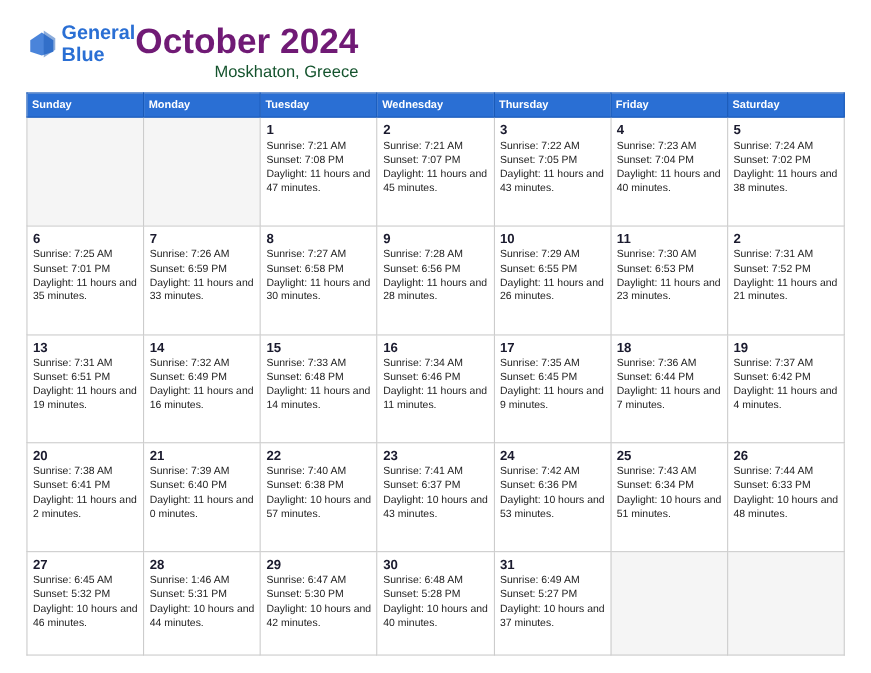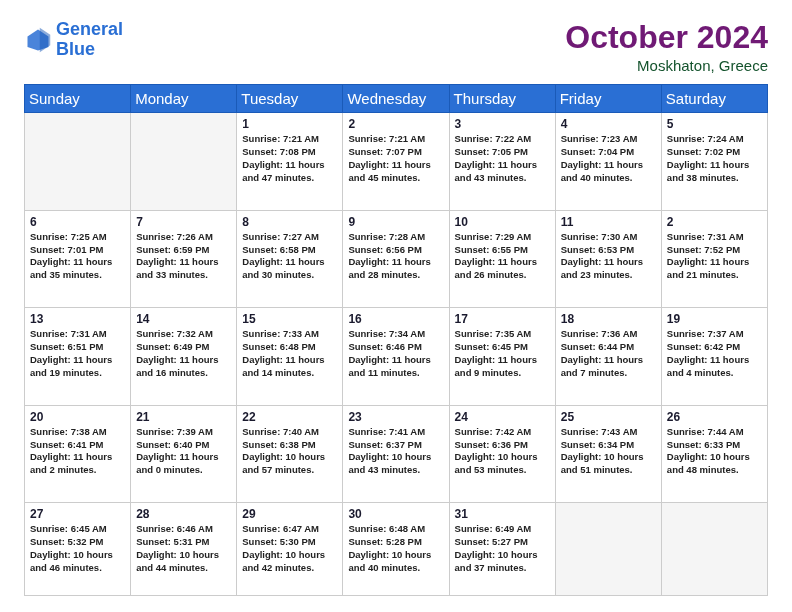--- a/index.html
+++ b/index.html
@@ -12,21 +12,20 @@
     }
     .page {
       width: 792px;
       height: 612px;
       padding: 20px 24px 16px 24px;
       display: flex;
       flex-direction: column;
     }
     .header {
       display: flex;
-      justify-content: space-between;
       align-items: flex-start;
       margin-bottom: 10px;
     }
     .logo {
       display: flex;
       align-items: center;
       gap: 4px;
     }
     .logo-text {
       font-size: 18px;
@@ -58,22 +57,22 @@
     .calendar {
       flex: 1;
       border: 1px solid #ccc;
       border-collapse: collapse;
       width: 100%;
       table-layout: fixed;
     }
     .calendar th {
       background: #2a6fd4;
       color: #fff;
-      font-size: 15px;
-      font-weight: normal;
+      font-size: 10px;
+      font-weight: bold;
       padding: 5px 4px;
       text-align: left;
       border: 1px solid #1a5ab8;
     }
     .calendar td {
       border: 1px solid #ccc;
       vertical-align: top;
       padding: 4px 5px;
       font-size: 10px;
       color: #222;
@@ -90,21 +89,20 @@
       font-size: 12px;
       font-weight: bold;
       color: #1a1a2e;
       display: block;
       margin-bottom: 2px;
     }
     .cell-text {
       font-size: 9.5px;
       line-height: 1.35;
       color: #222;
-      font-weight: bold;
     }
   </style>
 </head>
 <body>
 
 <div class="page">
   <div class="header">
     <div class="logo">
       <svg class="logo-icon" viewBox="0 0 32 32">
         <polygon points="16,4 28,12 28,24 16,28 4,24 4,12" fill="#2a6fd4" opacity="0.85"></polygon>
@@ -248,21 +246,21 @@
             <div class="cell-text"><span>Sunrise: 7:44 AM</span><br><span>Sunset: 6:33 PM</span><br><span>Daylight: 10 hours and 48 minutes.</span></div>
           </td>
         </tr>
         <tr>
           <td>
             <span class="day-num">27</span>
             <div class="cell-text"><span>Sunrise: 6:45 AM</span><br><span>Sunset: 5:32 PM</span><br><span>Daylight: 10 hours and 46 minutes.</span></div>
           </td>
           <td>
             <span class="day-num">28</span>
-            <div class="cell-text"><span>Sunrise: 6:46 AM</span><br><span>Sunset: 5:31 PM</span><br><span>Daylight: 10 hours and 44 minutes.</span></div>
+            <div class="cell-text"><span>Sunrise: 1:46 AM</span><br><span>Sunset: 5:31 PM</span><br><span>Daylight: 10 hours and 44 minutes.</span></div>
           </td>
           <td>
             <span class="day-num">29</span>
             <div class="cell-text"><span>Sunrise: 6:47 AM</span><br><span>Sunset: 5:30 PM</span><br><span>Daylight: 10 hours and 42 minutes.</span></div>
           </td>
           <td>
             <span class="day-num">30</span>
             <div class="cell-text"><span>Sunrise: 6:48 AM</span><br><span>Sunset: 5:28 PM</span><br><span>Daylight: 10 hours and 40 minutes.</span></div>
           </td>
           <td>

